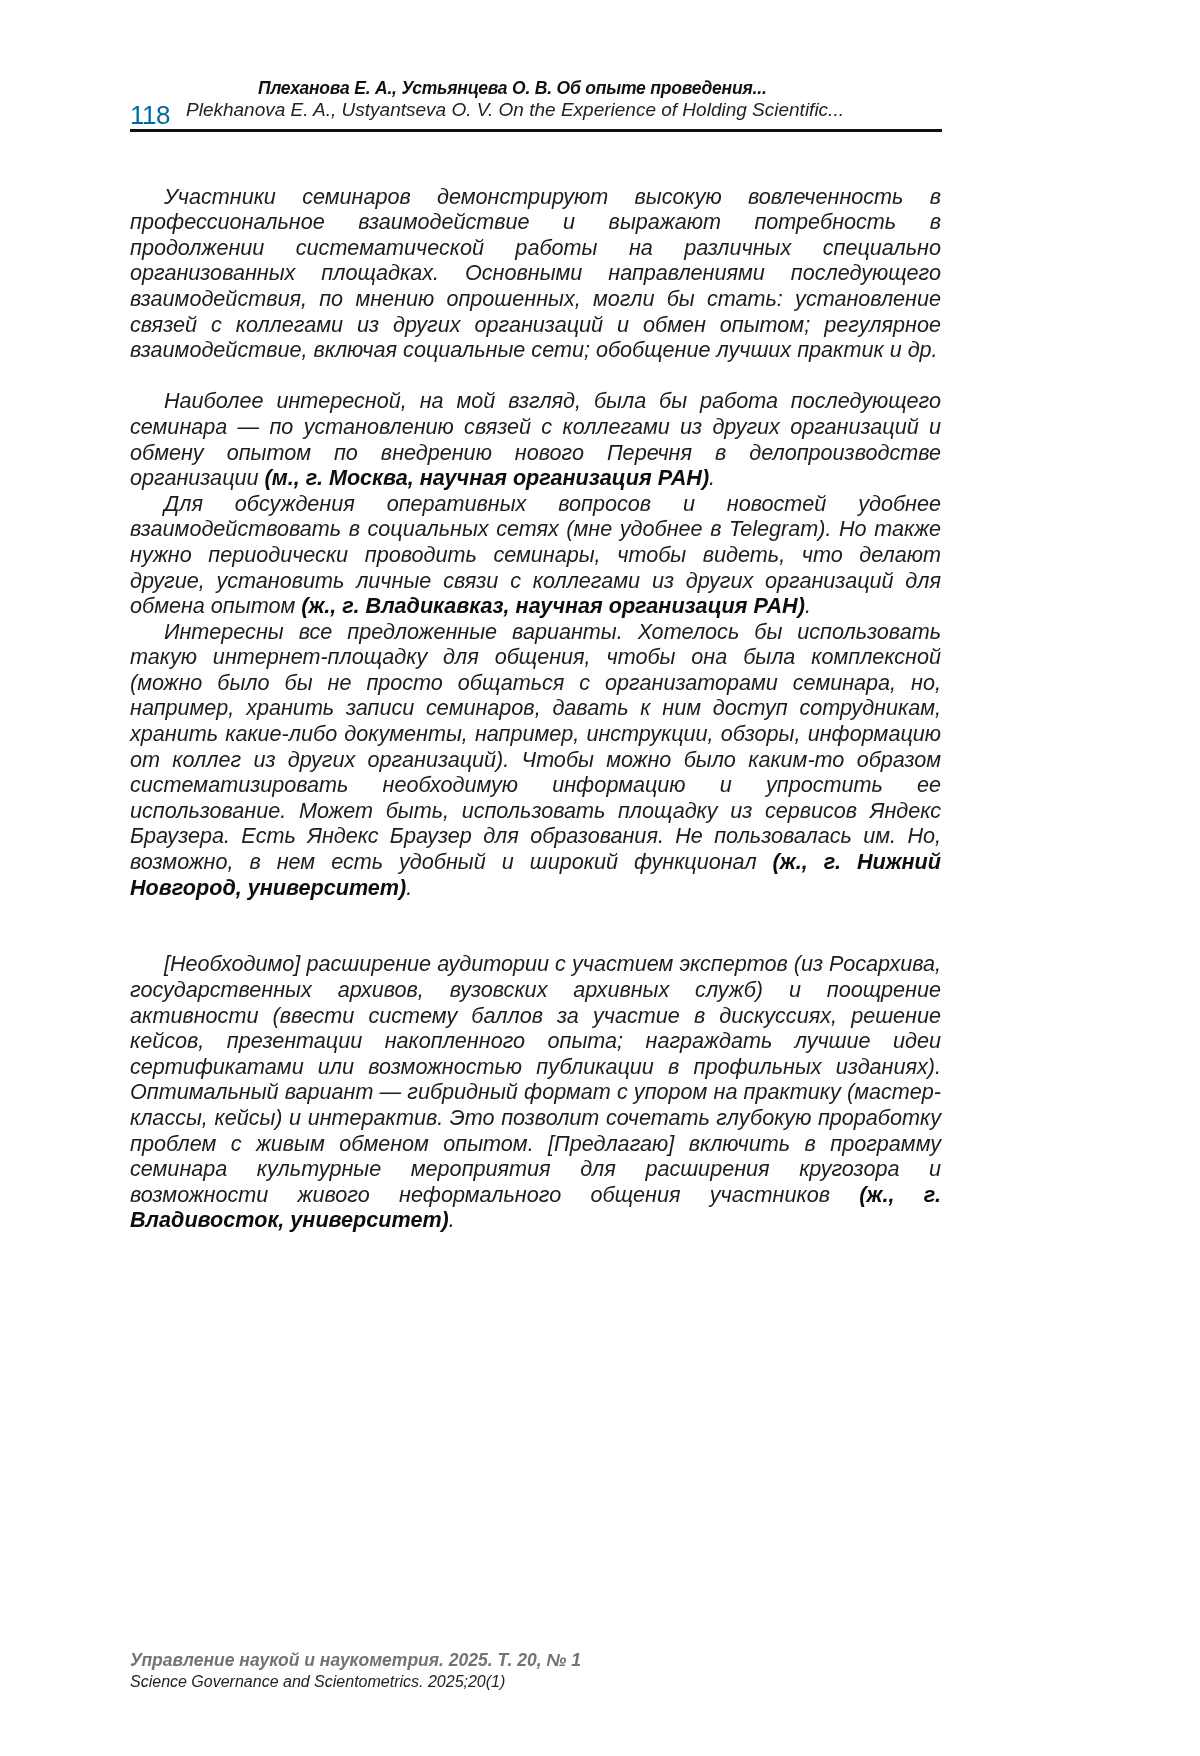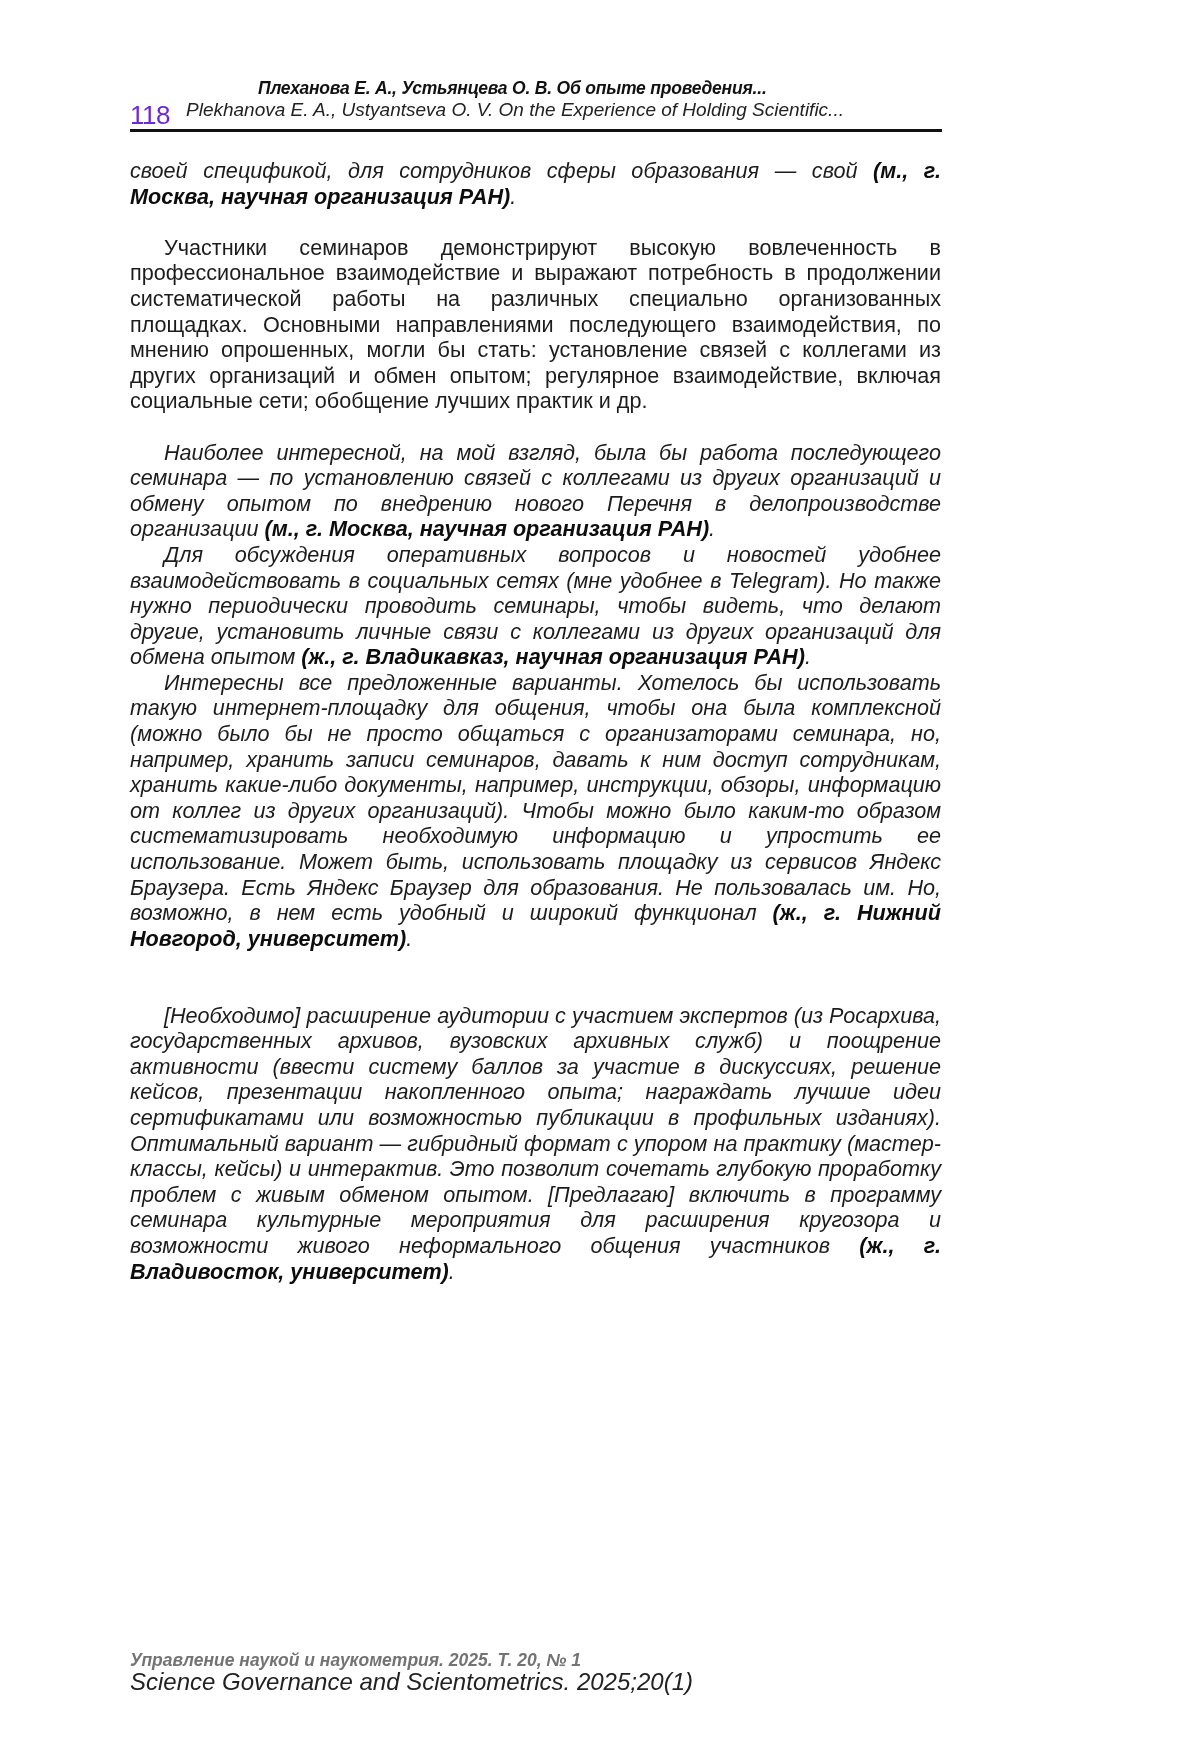--- a/index.html
+++ b/index.html
@@ -32,21 +32,21 @@
       font-style: italic;
       letter-spacing: -0.2px;
       color: #111;
       white-space: nowrap;
     }
     .run-head .page-num {
       position: absolute;
       left: 0;
       top: 22px;
       font-size: 26px;
-      color: #6d28d9;
+      color: #0369a1;
       letter-spacing: -0.5px;
     }
     .run-head .title-en {
       position: absolute;
       left: 56px;
       top: 21px;
       font-size: 19px;
       font-style: italic;
       color: #222;
       white-space: nowrap;
@@ -68,60 +68,59 @@
       font-size: 21.6px;
       line-height: 25.6px;
       color: #1c1c1c;
     }
     .para {
       margin: 0;
       text-align: justify;
       text-align-last: left;
       hyphens: manual;
     }
-    .para.indent { text-indent: 34px; }
+    .para.indent { text-indent: 34px; font-style: italic; }
     .para.it { font-style: italic; }
     .gap { height: 25.6px; }
     .src { font-weight: bold; font-style: italic; color: #0d0d0d; }
 
     .foot {
       position: absolute;
       left: 130px;
       top: 1649px;
       width: 700px;
     }
     .foot .j-ru {
       font-size: 17.5px;
       font-weight: bold;
       font-style: italic;
       color: #737373;
       line-height: 22px;
       white-space: nowrap;
     }
     .foot .j-en {
-      font-size: 24px;
+      font-size: 16px;
       font-style: italic;
       color: #222;
       line-height: 22px;
       white-space: nowrap;
     }
   </style>
 </head>
 <body>
 
 <div class="run-head">
   <div class="title-ru">Плеханова Е. А., Устьянцева О. В. Об опыте проведения...</div>
   <div class="page-num">118</div>
   <div class="title-en">Plekhanova E. A., Ustyantseva O. V. On the Experience of Holding Scientific...</div>
   <div class="rule"></div>
 </div>
 
 <div class="body-text">
 
-  <p class="para it"><span>своей спецификой, для сотрудников сферы образования — свой </span><span class="src">(м., г. Москва, научная организация РАН)</span><span>.</span></p>
 
   <div class="gap"></div>
 
   <p class="para indent">Участники семинаров демонстрируют высокую вовлеченность в профессиональное взаимодействие и выражают потребность в продолжении систематической работы на различных специально организованных площадках. Основными направлениями последую­щего взаимодействия, по мнению опрошенных, могли бы стать: уста­новление связей с коллегами из других организаций и обмен опытом; регулярное взаимодействие, включая социальные сети; обобщение лучших практик и др.</p>
 
   <div class="gap"></div>
 
   <p class="para indent it"><span>Наиболее интересной, на мой взгляд, была бы работа последу­ющего семинара — по установлению связей с коллегами из других организаций и обмену опытом по внедрению нового Перечня в дело­производстве организации </span><span class="src">(м., г. Москва, научная организация РАН)</span><span>.</span></p>
 
   <p class="para indent it"><span>Для обсуждения оперативных вопросов и новостей удоб­нее взаимодействовать в социальных сетях (мне удобнее в Telegram). Но также нужно периодически проводить семина­ры, чтобы видеть, что делают другие, установить личные свя­зи с коллегами из других организаций для обмена опытом </span><span class="src">(ж., г. Владикавказ, научная организация РАН)</span><span>.</span></p>

